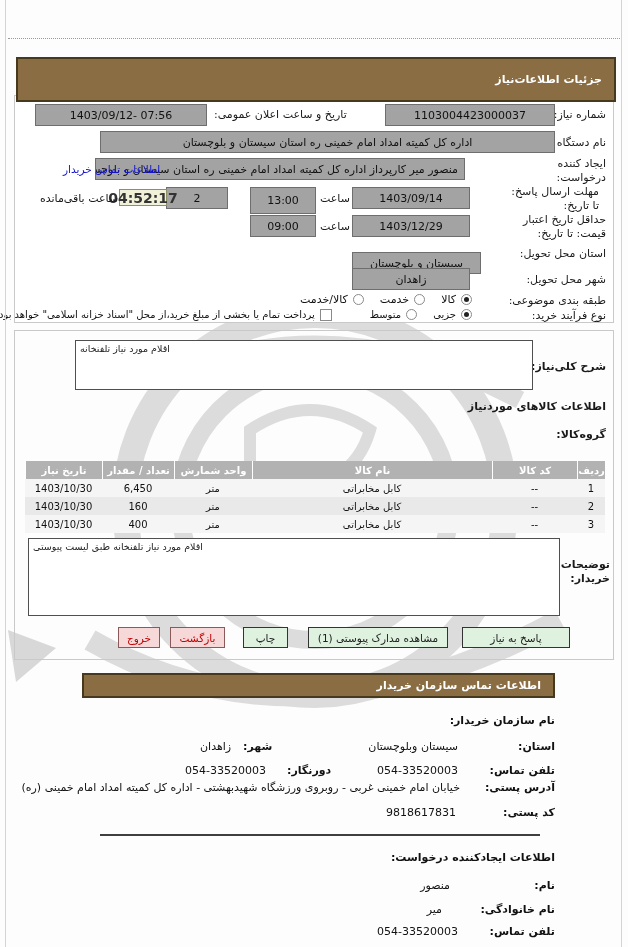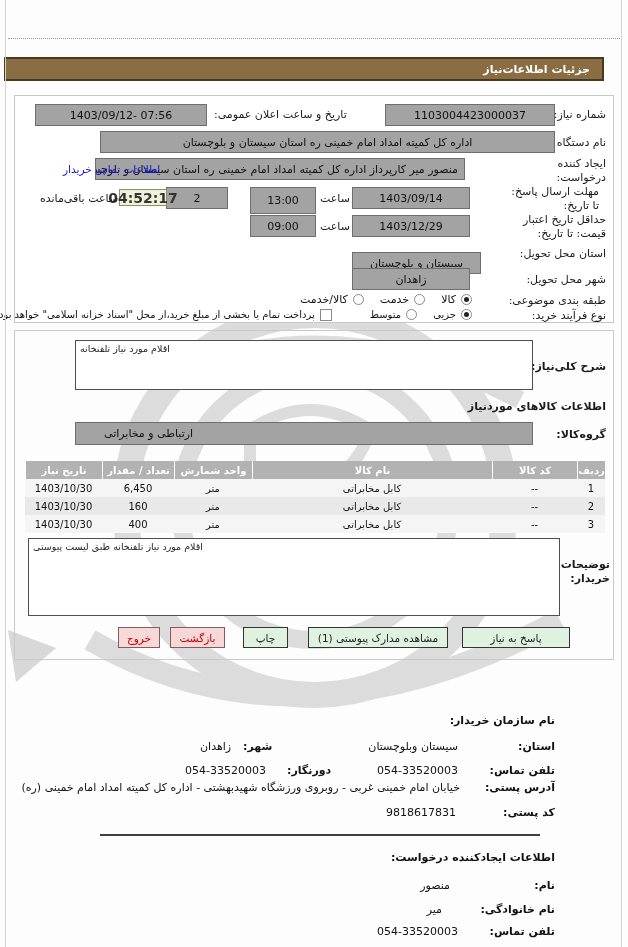--- a/index.html
+++ b/index.html
@@ -56,21 +56,21 @@
       <path d="M 160 380 Q 330 300 520 400" stroke-width="18"></path>
       <path d="M 250 430 q 60 -40 120 0 q -20 70 -120 60 z" stroke-width="12"></path>
     </g>
     <path d="M 8 630 l 48 18 l -40 34 z" fill="#d8d8d8"></path>
   </svg>
 
   <div class="edge" style="left:5px"></div>
   <div class="edge" style="left:621px"></div>
   <div class="dotted" style="top:38px"></div>
 
-  <div class="bar" style="left:4px;top:57px;width:600px;height:24px">
+  <div class="bar" style="left:16px;top:57px;width:600px;height:45px">
     <span>جزئیات اطلاعات‌نیاز</span>
   </div>
 
   <div class="panel p1bg" style="left:14px;top:95px;width:600px;height:228px"></div>
 
   <span class="lbl" style="right:22px;top:108px">شماره نیاز:</span>
   <div class="box num" style="left:385px;top:104px;width:170px;height:22px">
     <span>1103004423000037</span>
   </div>
   <span class="lbl" style="left:214px;top:108px">تاریخ و ساعت اعلان عمومی:</span>
@@ -168,23 +168,20 @@
   <div class="panel" style="left:14px;top:330px;width:600px;height:330px"></div>
 
   <span class="lbl bold" style="right:22px;top:360px">شرح کلی‌نیاز:</span>
   <div class="ta" style="left:75px;top:340px;width:458px;height:50px">
     <span>اقلام مورد نیاز تلفنخانه</span>
   </div>
 
   <span class="lbl bold" style="right:22px;top:400px">اطلاعات کالاهای موردنیاز</span>
 
   <span class="lbl bold" style="right:22px;top:428px">گروه‌کالا:</span>
-  <div class="box" style="left:75px;top:422px;width:458px;height:23px;justify-content:flex-end;padding-left:28px">
-    <span>ارتباطی و مخابراتی</span>
-  </div>
 
   <div class="tbl" style="left:25px;top:461px;width:580px">
     <div class="trow thead">
       <div class="tc" style="width:28px">ردیف</div>
       <div class="tc" style="width:85px">کد کالا</div>
       <div class="tc" style="width:240px">نام کالا</div>
       <div class="tc" style="width:78px">واحد شمارش</div>
       <div class="tc" style="width:72px">تعداد / مقدار</div>
       <div class="tc" style="width:77px">تاریخ نیاز</div>
     </div>
@@ -231,20 +228,23 @@
   <div class="btn btn-green" style="left:243px;top:627px;width:45px">
     <span>چاپ</span>
   </div>
   <div class="btn btn-pink" style="left:170px;top:627px;width:55px">
     <span>بازگشت</span>
   </div>
   <div class="btn btn-pink" style="left:118px;top:627px;width:42px">
     <span>خروج</span>
   </div>
 
+  <div class="bar" style="left:82px;top:673px;width:473px;height:25px">
+    <span>اطلاعات تماس  سازمان خریدار</span>
+  </div>
 
   <span class="kv bold" style="right:73px;top:714px">نام سازمان خریدار:</span>
 
   <span class="kv bold" style="right:73px;top:740px">استان:</span>
   <span class="kv" style="right:170px;top:740px">سیستان وبلوچستان</span>
   <span class="kv bold" style="left:243px;top:740px">شهر:</span>
   <span class="kv" style="left:200px;top:740px">زاهدان</span>
 
   <span class="kv bold" style="right:73px;top:764px">تلفن تماس:</span>
   <span class="kv num" style="right:170px;top:764px">054-33520003</span>

